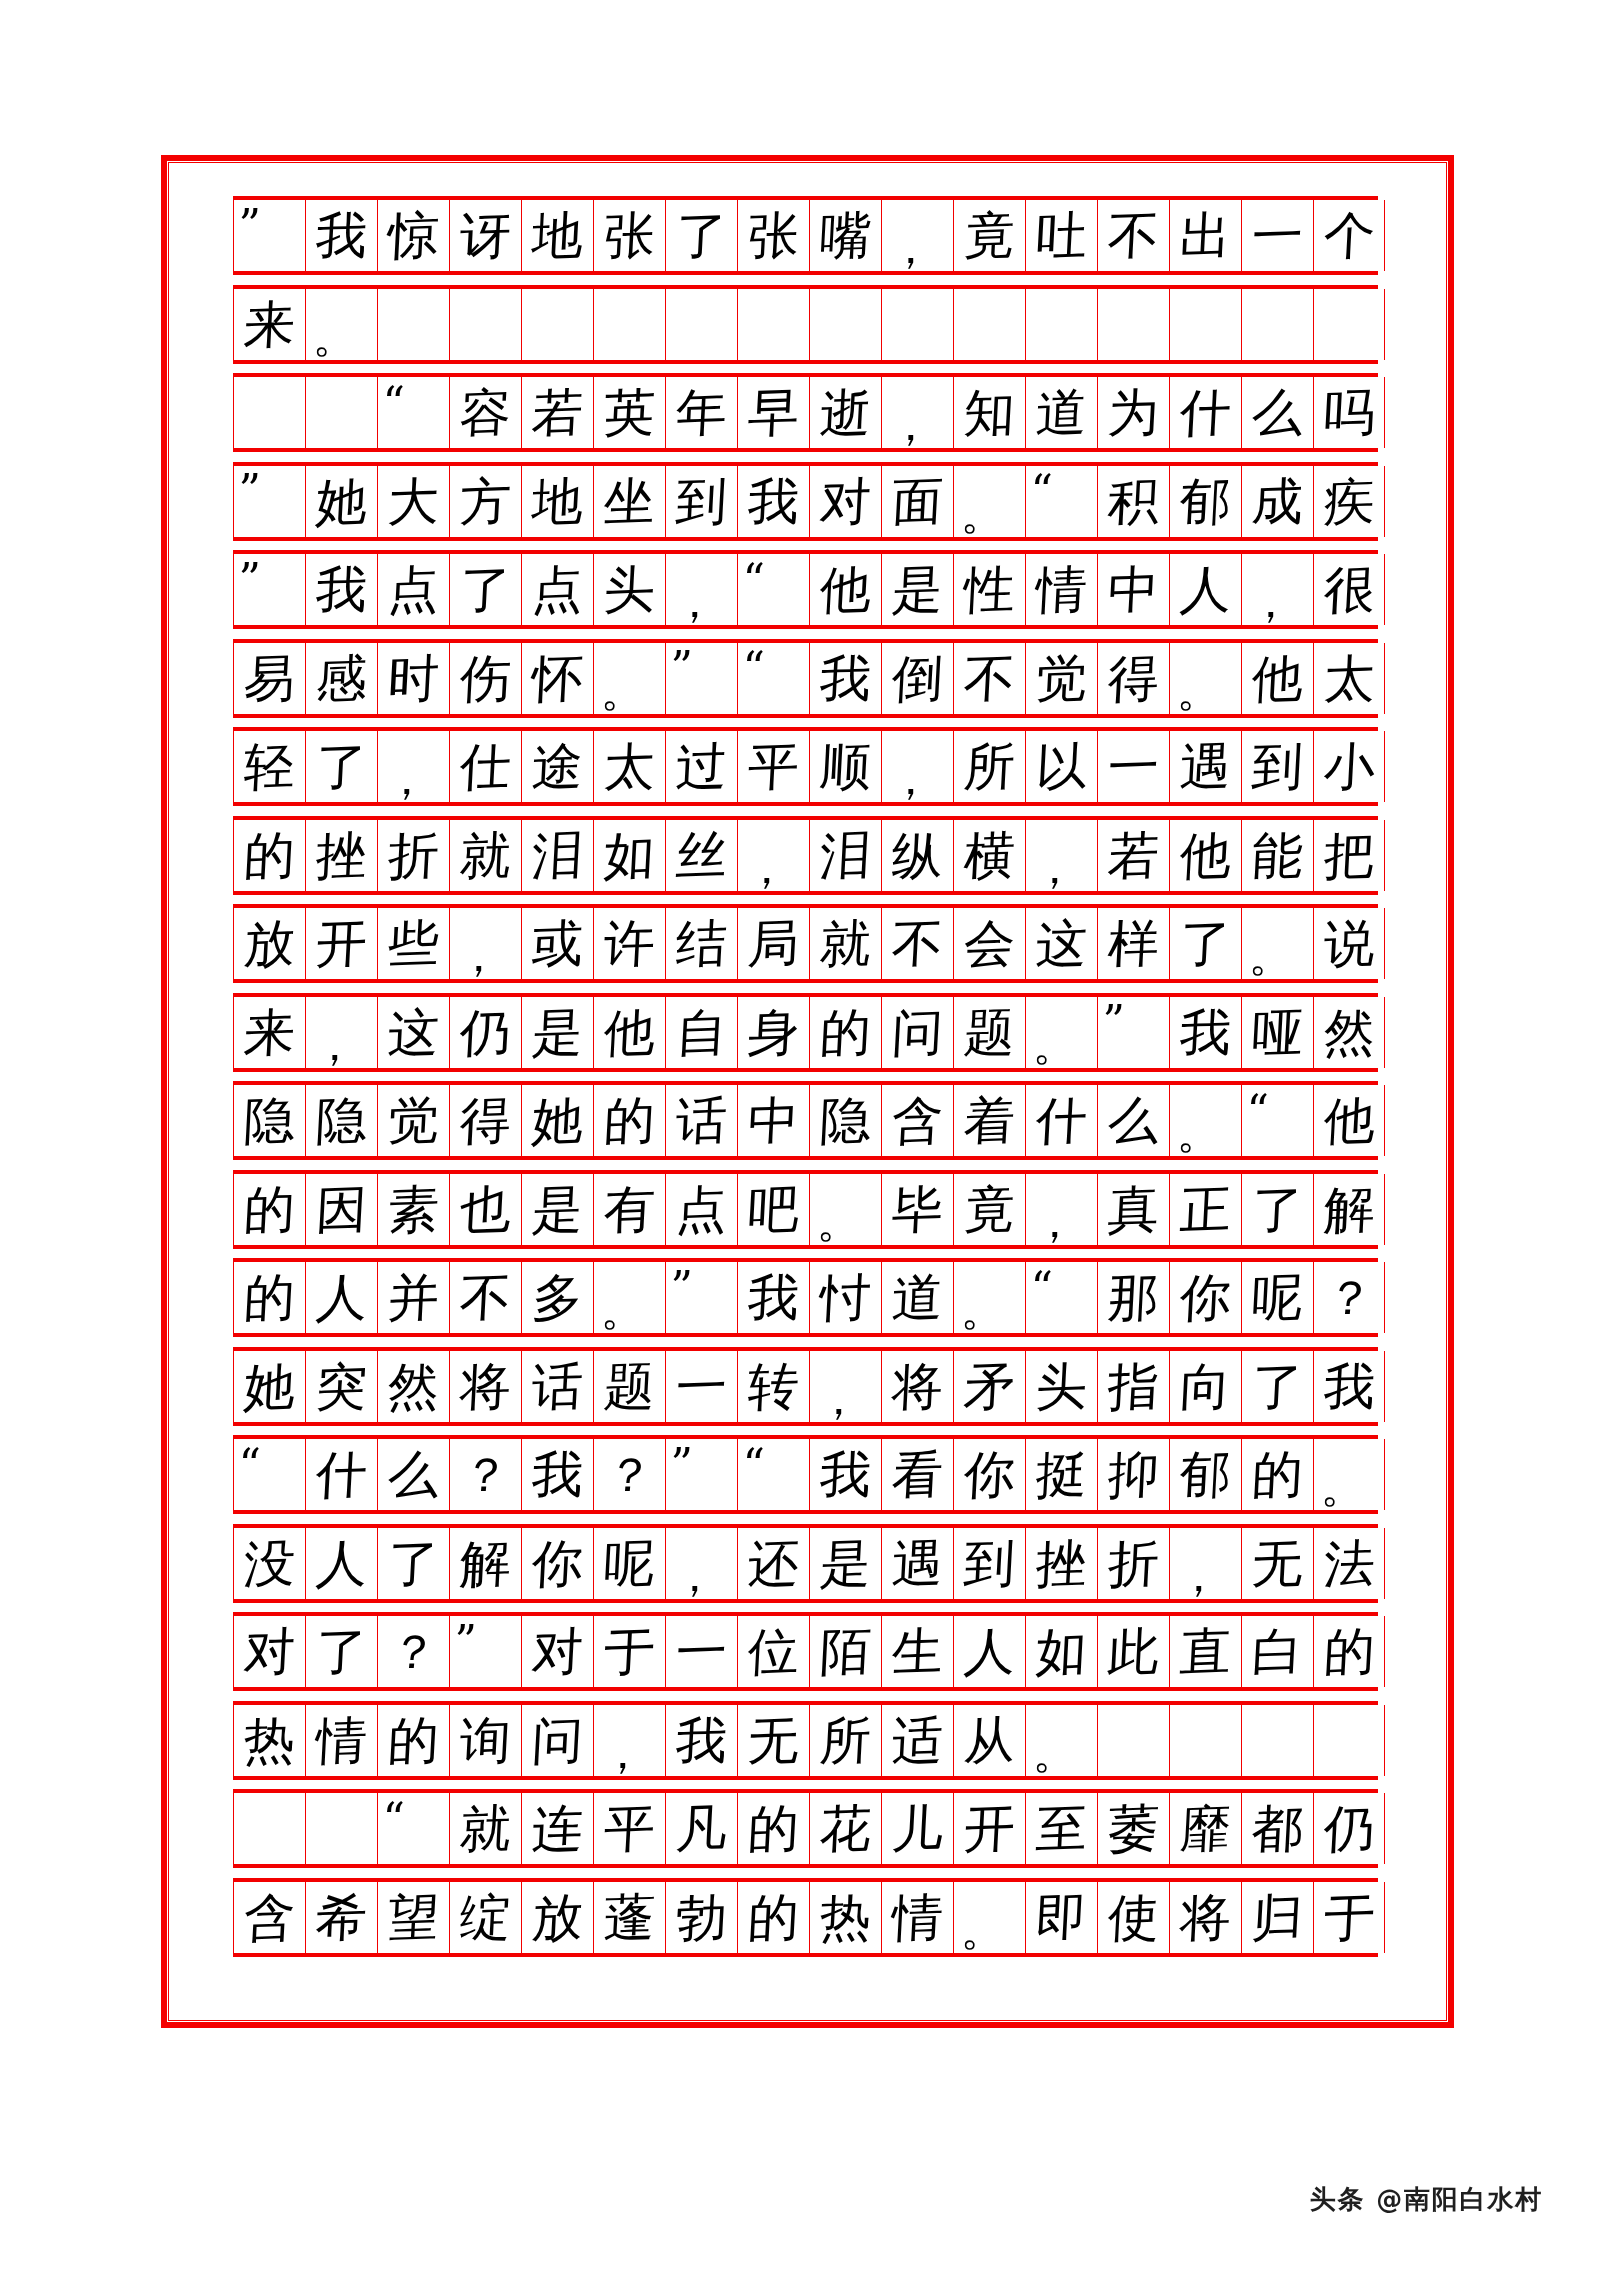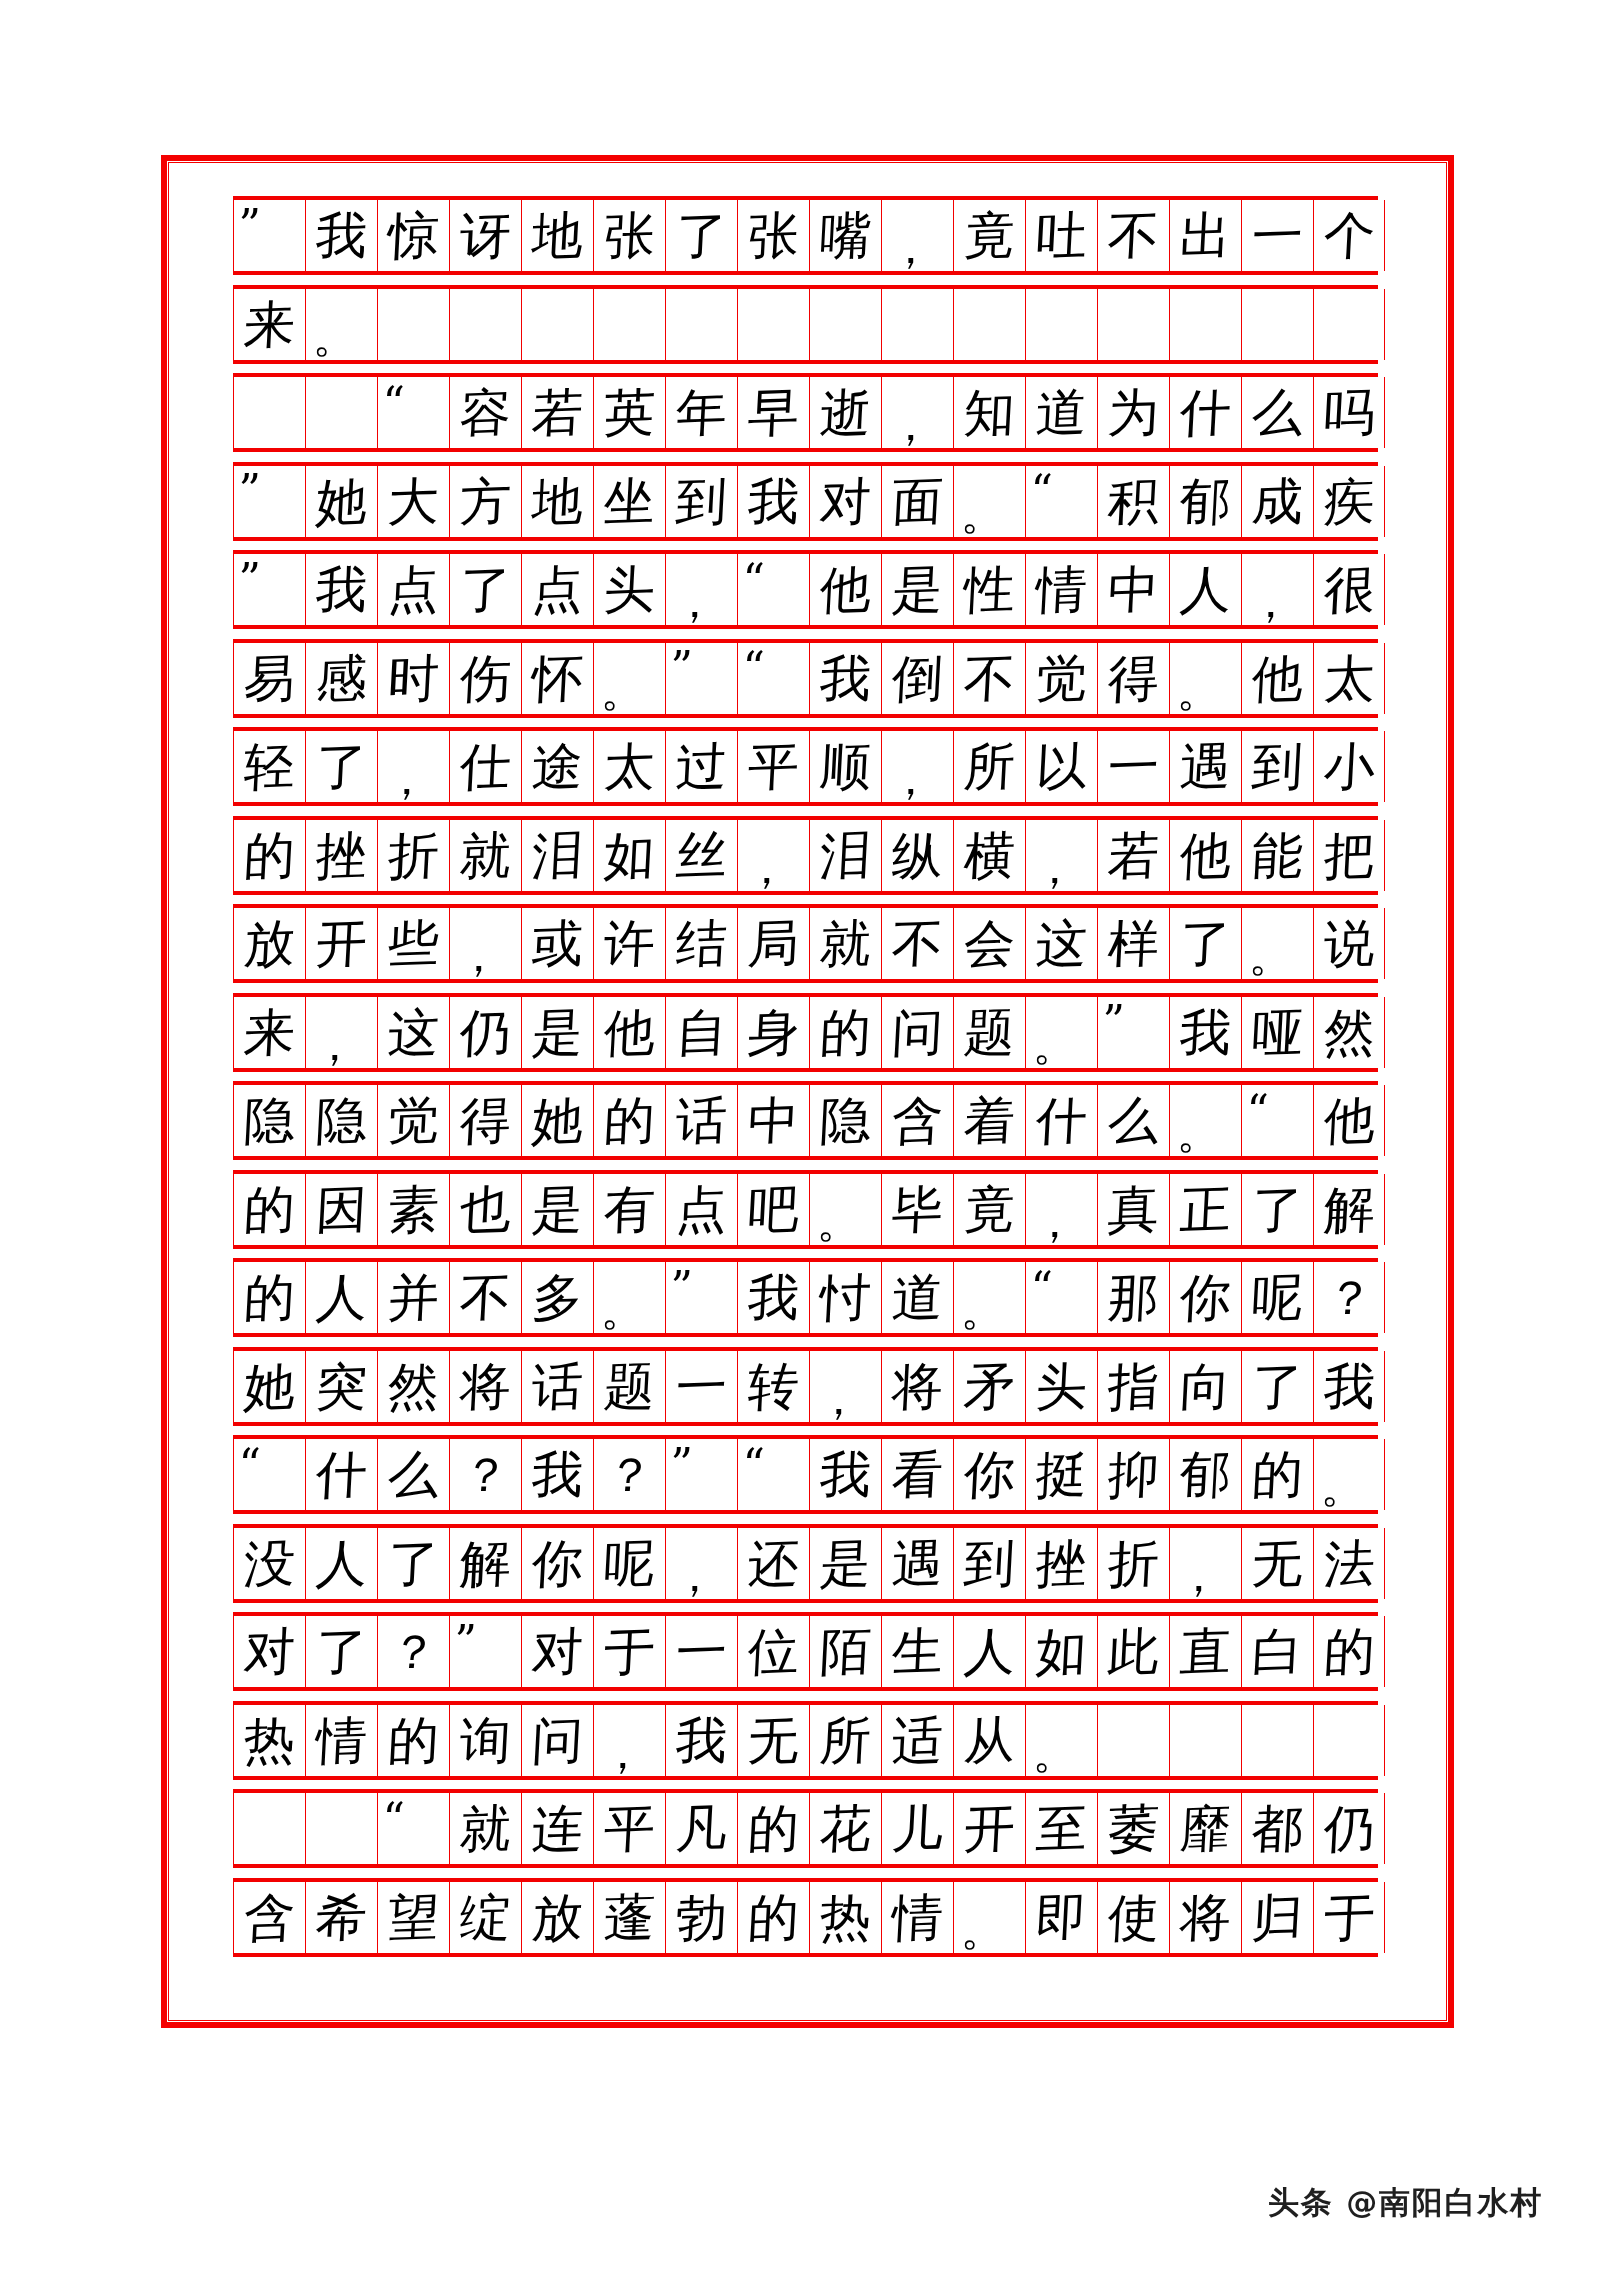--- a/index.html
+++ b/index.html
@@ -89,21 +89,21 @@
     font-size:47px;
     transform:skewX(-5deg);
   }
 
   
   #watermark{
     position:absolute;
     right:80px;
     top:2182px;
     font-family:"DejaVu Sans","Liberation Sans",sans-serif;
-    font-size:31px;
+    font-size:26px;
     font-weight:bold;
     color:#0d0d0d;
     letter-spacing:1.8px;
     white-space:nowrap;
     text-shadow:1.4px 1.4px 0 rgba(255,255,255,.9);
     opacity:.92;
   }
 </style>
 </head>
 <body>

